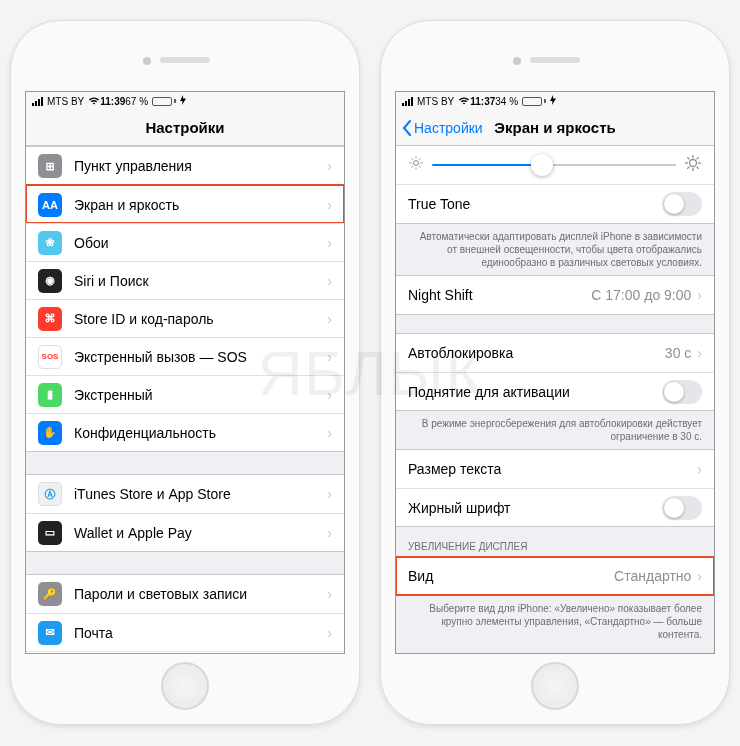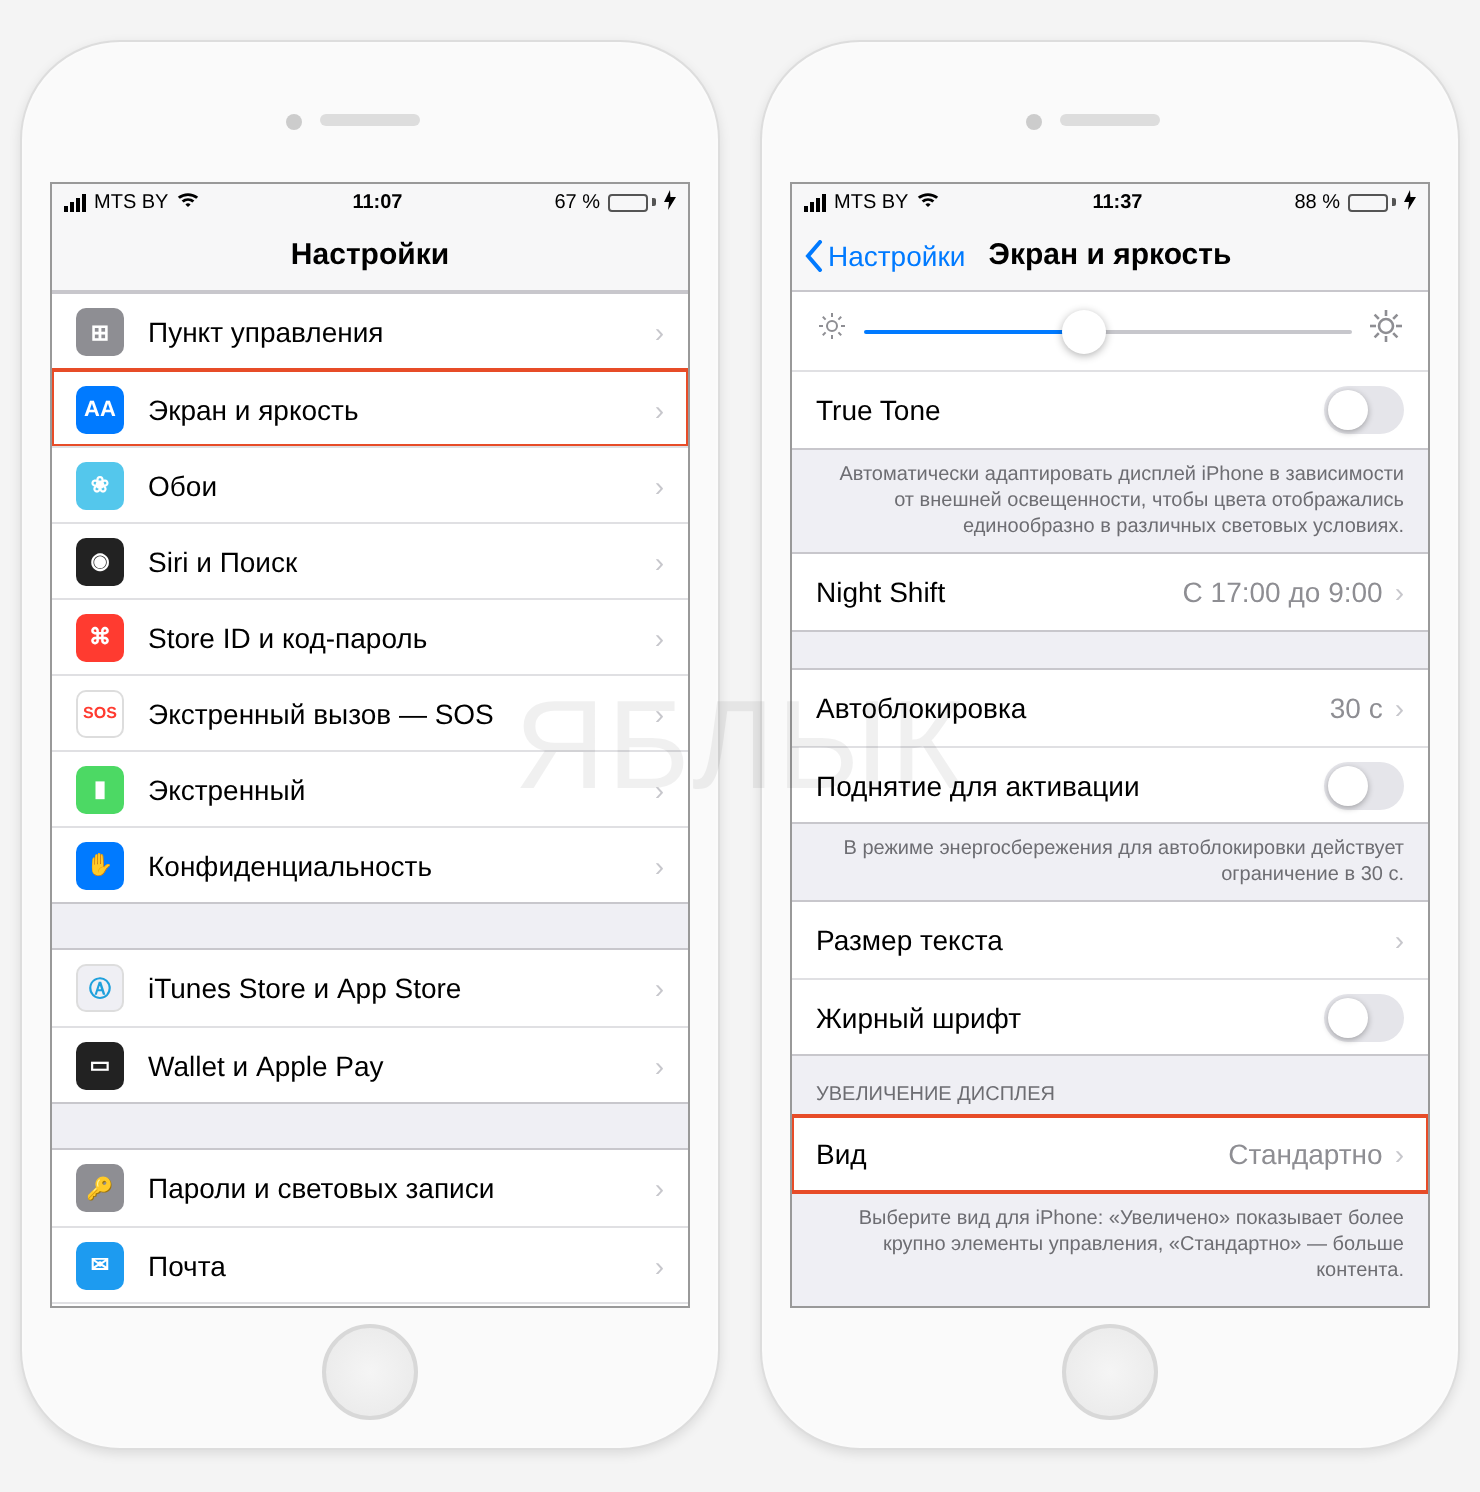--- a/index.html
+++ b/index.html
@@ -37,21 +37,21 @@
   }
   .screen {
     width: 100%; height: 100%;
     background: #efeff4;
     border: 1px solid #999;
     overflow: hidden;
     display: flex; flex-direction: column;
   }
   .status-bar {
     height: 18px; background: #f7f7f8;
-    display: flex; align-items: center; justify-content: space-between;
+    display: flex; align-items: center; 
     padding: 0 6px; font-size: 10px; color: #000;
   }
   .status-left, .status-right { display: flex; align-items: center; gap: 4px; }
   .status-center { font-weight: 600; }
   .battery {
     display: inline-flex; align-items: center; gap: 2px;
   }
   .battery-body {
     width: 20px; height: 9px; border: 1px solid #555; border-radius: 2px;
     position: relative; padding: 1px;
@@ -136,21 +136,21 @@
             <span></span>
             <span></span>
           </span>
         <span>MTS BY</span>
         <span>
           <svg width="12" height="9" viewBox="0 0 12 9">
               <path d="M6 8.5 L4.7 7.2 a2 2 0 0 1 2.6 0 Z M2.8 5.3 a5 5 0 0 1 6.4 0 l-1 1 a3.5 3.5 0 0 0 -4.4 0 Z M0.9 3.4 a8 8 0 0 1 10.2 0 l-1 1 a6.5 6.5 0 0 0 -8.2 0 Z" fill="#000"></path>
             </svg>
         </span>
       </div>
-      <div class="status-center">11:07</div>
+      <div class="status-center">11:39</div>
       <div class="status-right">
         <span>67 %</span>
         <span class="battery">
           <span class="battery-body"><span class="battery-fill" style="width:89%"></span></span>
           <span class="battery-cap"></span>
         </span>
         <span>
           <svg width="6" height="10" viewBox="0 0 6 10">
               <path d="M3 0 L0 6 H2.5 L2 10 L6 3.5 H3.2 Z" fill="#000"></path>
             </svg>
@@ -249,21 +249,21 @@
           </span>
         <span>MTS BY</span>
         <span>
           <svg width="12" height="9" viewBox="0 0 12 9">
               <path d="M6 8.5 L4.7 7.2 a2 2 0 0 1 2.6 0 Z M2.8 5.3 a5 5 0 0 1 6.4 0 l-1 1 a3.5 3.5 0 0 0 -4.4 0 Z M0.9 3.4 a8 8 0 0 1 10.2 0 l-1 1 a6.5 6.5 0 0 0 -8.2 0 Z" fill="#000"></path>
             </svg>
         </span>
       </div>
       <div class="status-center">11:37</div>
       <div class="status-right">
-        <span>88 %</span>
+        <span>34 %</span>
         <span class="battery">
           <span class="battery-body"><span class="battery-fill" style="width:88%"></span></span>
           <span class="battery-cap"></span>
         </span>
         <span>
           <svg width="6" height="10" viewBox="0 0 6 10">
               <path d="M3 0 L0 6 H2.5 L2 10 L6 3.5 H3.2 Z" fill="#000"></path>
             </svg>
         </span>
       </div>

